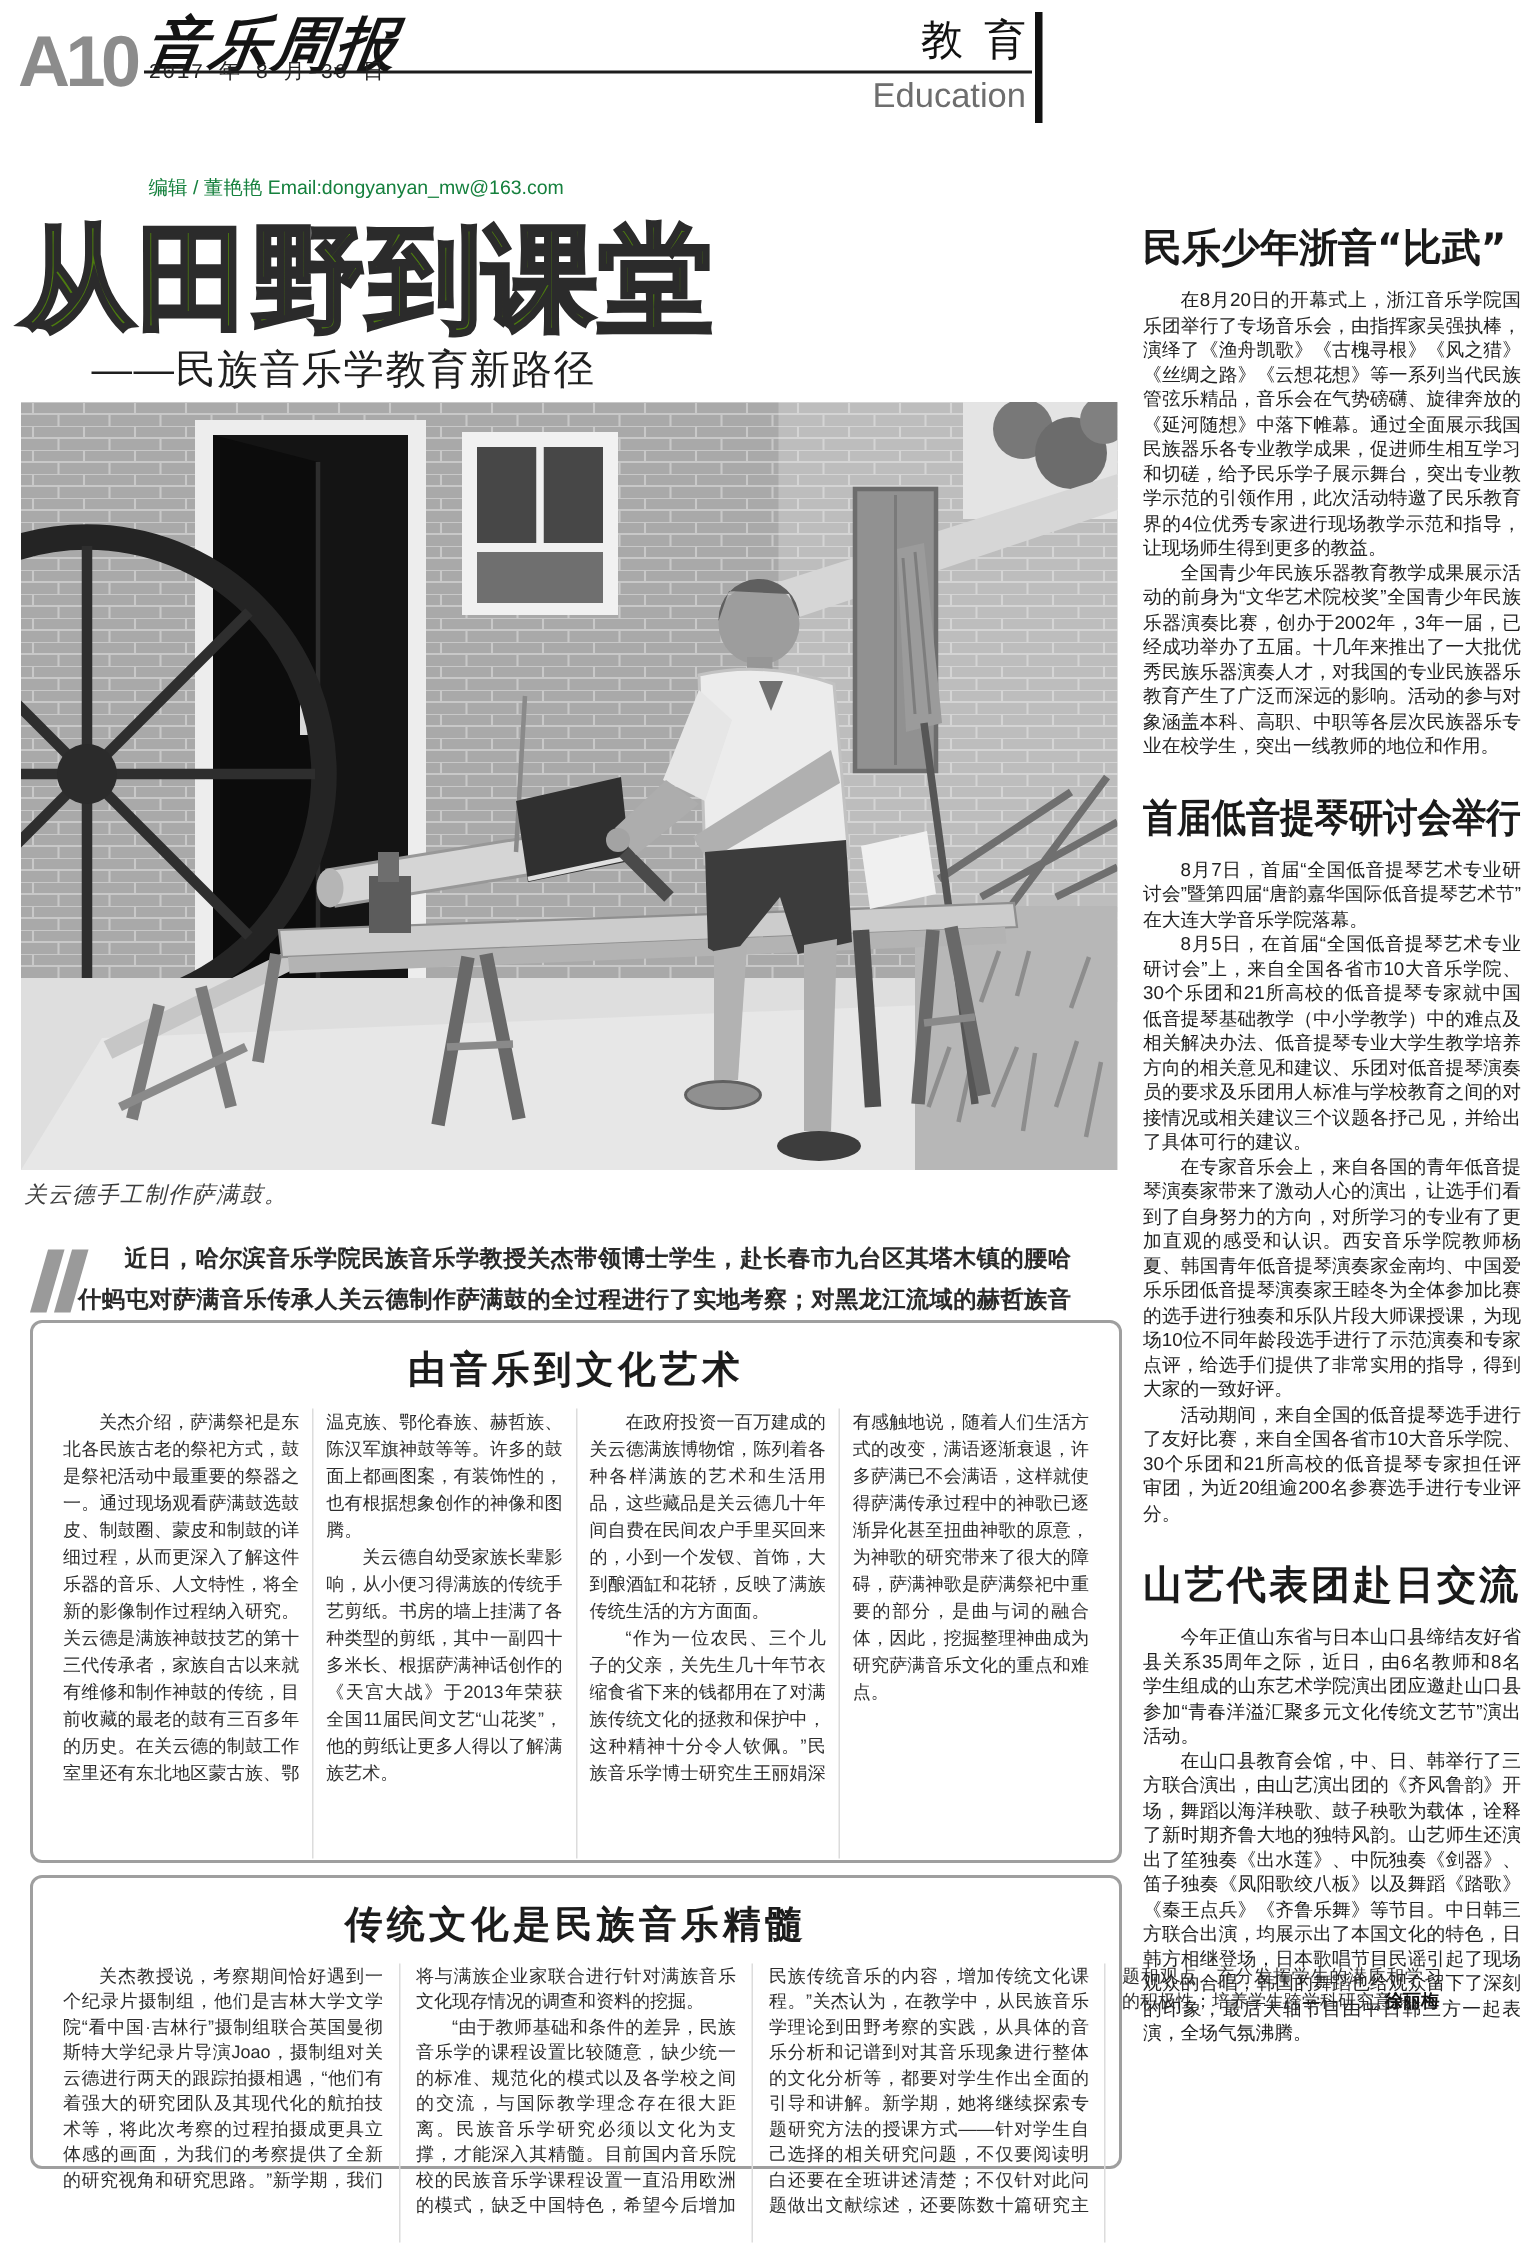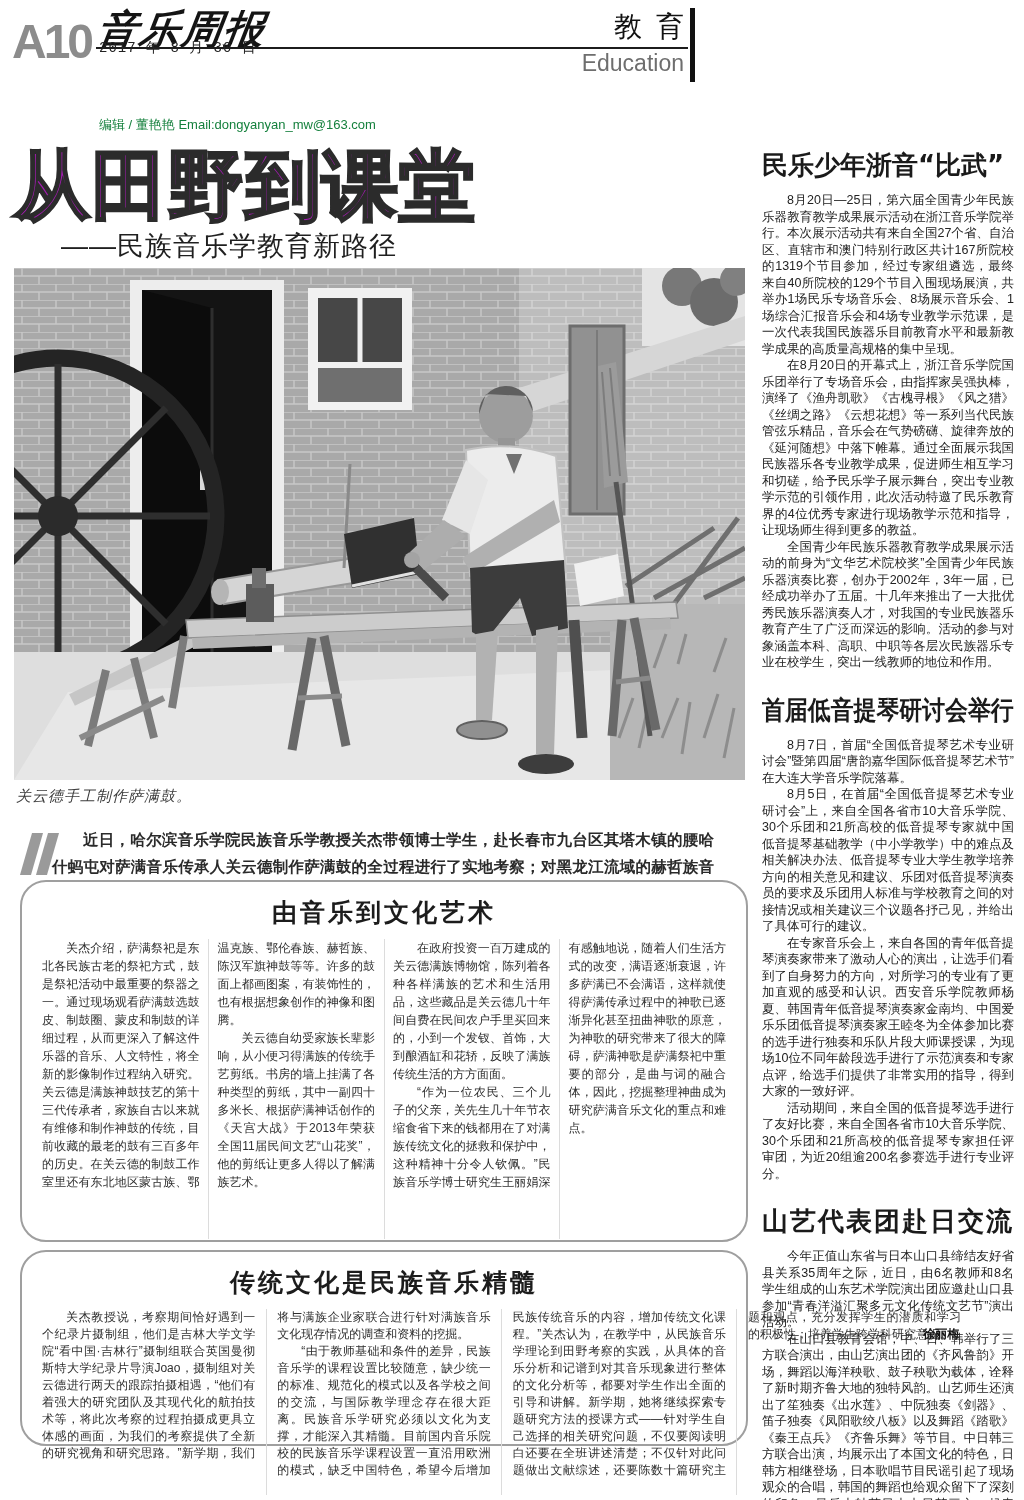--- a/index.html
+++ b/index.html
@@ -41,21 +41,21 @@
     font-size:23px; color:#6e6e6e; line-height:30px; margin-top:4px;
     font-family:"Liberation Sans", sans-serif;
   }
   .section-bar {
     position:absolute; left:690px; top:8px; width:5px; height:74px; background:#111;
   }
 
   
   .headline {
     position:absolute; left:14px; top:136px;
-    font-size:76px; font-weight:900; color:#a21caf; letter-spacing:1px;
+    font-size:76px; font-weight:900; color:#4d7c0f; letter-spacing:1px;
     -webkit-text-stroke:2.5px #2b2b2b; white-space:nowrap;
     font-family:"DejaVu Sans", sans-serif;
   }
   .subhead {
     position:absolute; left:18px; top:228px;
     font-size:27px; color:#1f1f1f; font-weight:500; letter-spacing:1px;margin-left:43px;
   }
 
   
   .photo {
@@ -79,21 +79,21 @@
   }
   .intro {
     position:absolute; left:52px; top:826px; width:662px;
     font-size:15.5px; font-weight:bold; color:#2a2a2a;
     line-height:27px; text-align:justify; text-indent:2em;
   }
 
   
   .round-box {
     position:absolute; left:20px; width:728px;
-    border:2px solid #9f9f9f; border-radius:26px;
+    border:2px solid #9f9f9f; border-radius:8px;
     padding:10px 20px 12px 20px; background:#fff;
   }
   .box1 { top:880px; height:362px; }
   .box2 { top:1250px; height:196px; }
   .box-title {
     text-align:center; font-size:25px; font-weight:bold; color:#1c1c1c;
     letter-spacing:3px; margin:4px 0 10px 0;
   }
   .box-cols {
     text-align:justify; color:#2e2e2e; font-size:12px; line-height:18px;
@@ -271,21 +271,20 @@
     <p>“由于教师基础和条件的差异，民族音乐学的课程设置比较随意，缺少统一的标准、规范化的模式以及各学校之间的交流，与国际教学理念存在很大距离。民族音乐学研究必须以文化为支撑，才能深入其精髓。目前国内音乐院校的民族音乐学课程设置一直沿用欧洲的模式，缺乏中国特色，希望今后增加民族传统音乐的内容，增加传统文化课程。”关杰认为，在教学中，从民族音乐学理论到田野考察的实践，从具体的音乐分析和记谱到对其音乐现象进行整体的文化分析等，都要对学生作出全面的引导和讲解。新学期，她将继续探索专题研究方法的授课方式——针对学生自己选择的相关研究问题，不仅要阅读明白还要在全班讲述清楚；不仅针对此问题做出文献综述，还要陈数十篇研究主题和观点，充分发挥学生的潜质和学习的积极性；培养学生跨学科研究意识。</p>
     <span class="byline">徐丽梅</span>
   </div>
 </section>
 
 <div class="right-col">
 
   <div class="article">
     <h3 class="art-title">民乐少年浙音“比武”</h3>
     <div class="art-body">
-      <p>8月20日—25日，第六届全国青少年民族乐器教育教学成果展示活动在浙江音乐学院举行。本次展示活动共有来自全国27个省、自治区、直辖市和澳门特别行政区共计167所院校的1319个节目参加，经过专家组遴选，最终来自40所院校的129个节目入围现场展演，共举办1场民乐专场音乐会、8场展示音乐会、1场综合汇报音乐会和4场专业教学示范课，是一次代表我国民族器乐目前教育水平和最新教学成果的高质量高规格的集中呈现。</p>
       <p>在8月20日的开幕式上，浙江音乐学院国乐团举行了专场音乐会，由指挥家吴强执棒，演绎了《渔舟凯歌》《古槐寻根》《风之猎》《丝绸之路》《云想花想》等一系列当代民族管弦乐精品，音乐会在气势磅礴、旋律奔放的《延河随想》中落下帷幕。通过全面展示我国民族器乐各专业教学成果，促进师生相互学习和切磋，给予民乐学子展示舞台，突出专业教学示范的引领作用，此次活动特邀了民乐教育界的4位优秀专家进行现场教学示范和指导，让现场师生得到更多的教益。</p>
       <p>全国青少年民族乐器教育教学成果展示活动的前身为“文华艺术院校奖”全国青少年民族乐器演奏比赛，创办于2002年，3年一届，已经成功举办了五届。十几年来推出了一大批优秀民族乐器演奏人才，对我国的专业民族器乐教育产生了广泛而深远的影响。活动的参与对象涵盖本科、高职、中职等各层次民族器乐专业在校学生，突出一线教师的地位和作用。</p>
     </div>
   </div>
 
   <div class="article">
     <h3 class="art-title fit">首届低音提琴研讨会举行</h3>
     <div class="art-body">
       <p>8月7日，首届“全国低音提琴艺术专业研讨会”暨第四届“唐韵嘉华国际低音提琴艺术节”在大连大学音乐学院落幕。</p>
       <p>8月5日，在首届“全国低音提琴艺术专业研讨会”上，来自全国各省市10大音乐学院、30个乐团和21所高校的低音提琴专家就中国低音提琴基础教学（中小学教学）中的难点及相关解决办法、低音提琴专业大学生教学培养方向的相关意见和建议、乐团对低音提琴演奏员的要求及乐团用人标准与学校教育之间的对接情况或相关建议三个议题各抒己见，并给出了具体可行的建议。</p>

